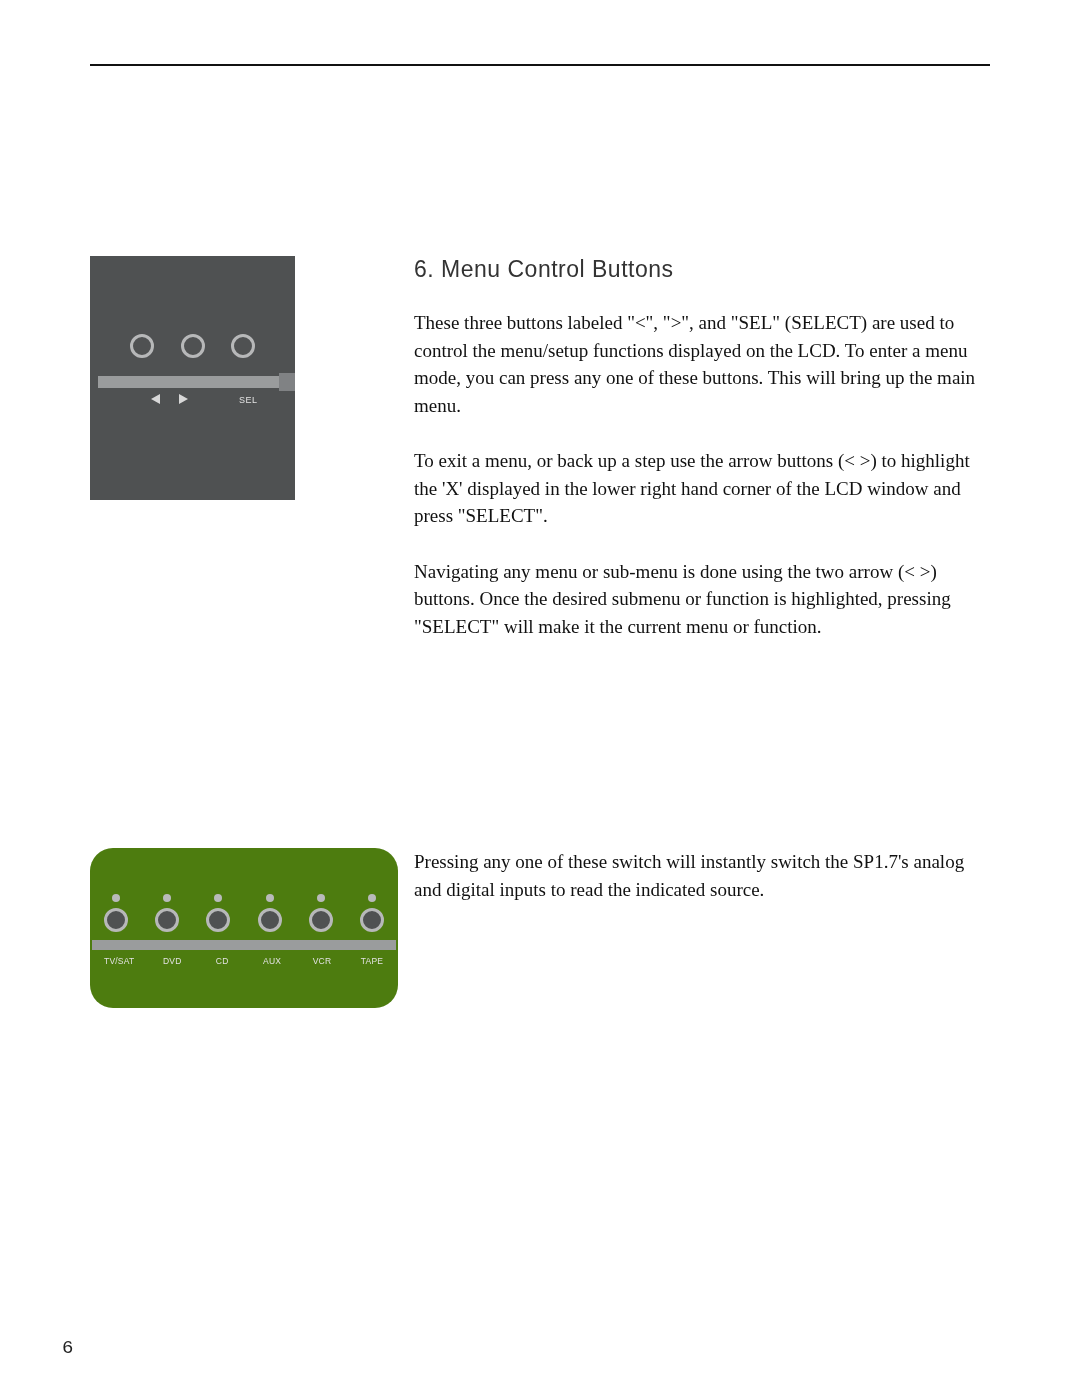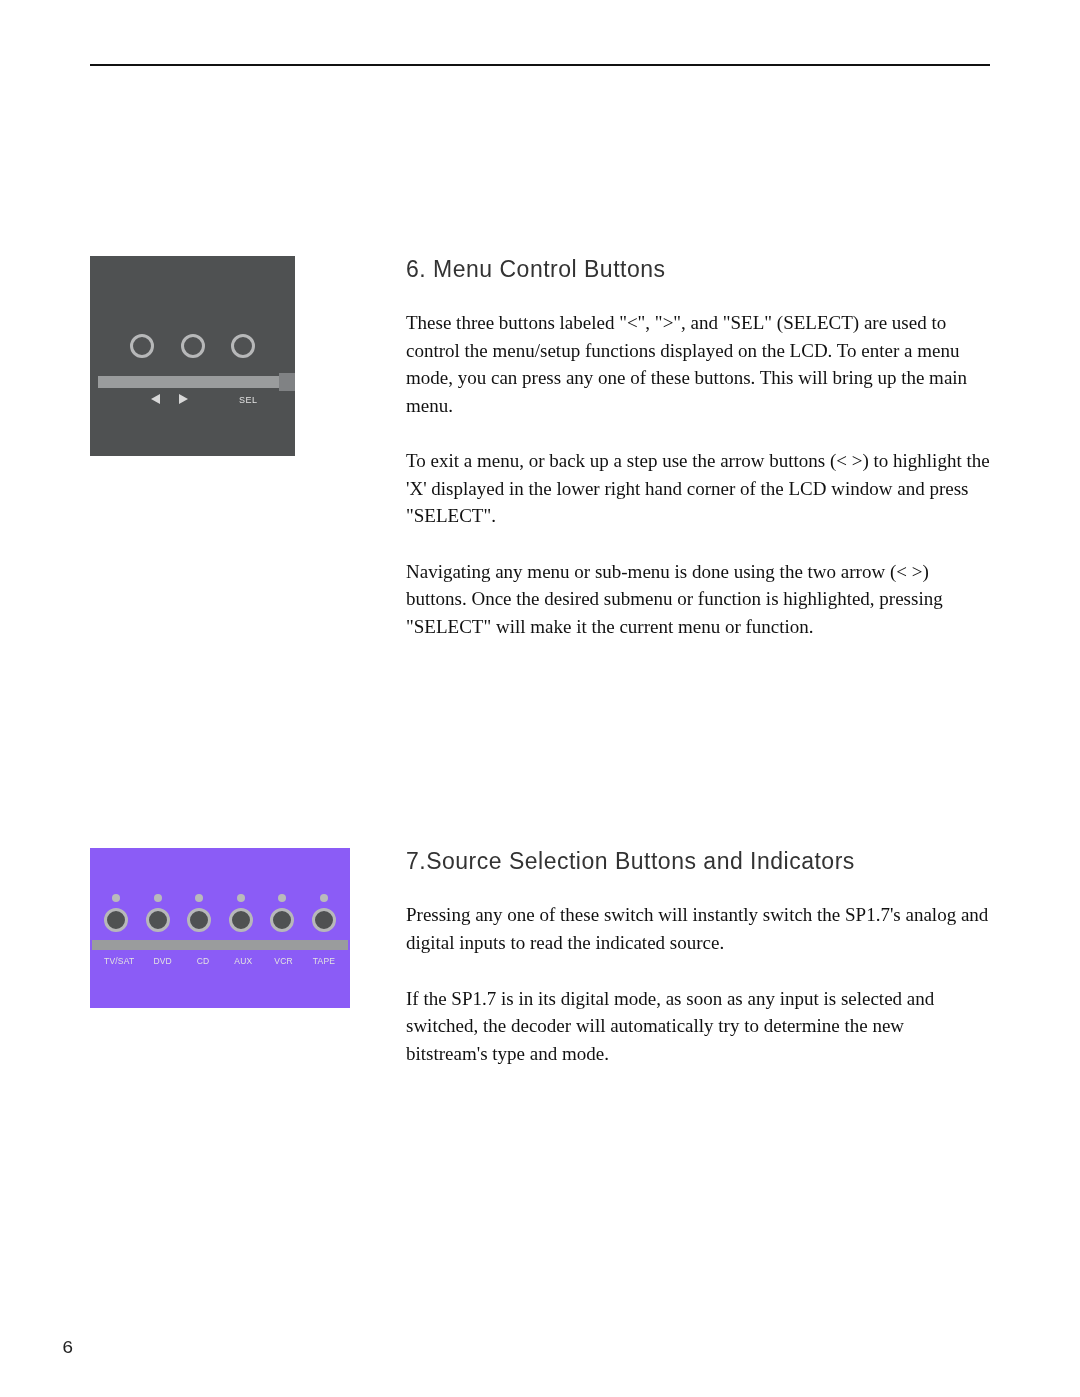--- a/index.html
+++ b/index.html
@@ -27,40 +27,41 @@
     display: flex;
     gap: 56px;
     margin-bottom: 180px;
   }
   .figcol {
     width: 260px;
     flex: 0 0 260px;
   }
   .txtcol {
     flex: 1 1 auto;
+    margin-left: 8px;
   }
 
   h2.sec-heading {
     font-family: Verdana, Geneva, sans-serif;
     font-weight: 400;
     font-size: 23px;
     margin: 0 0 26px 0;
     color: #333;
     letter-spacing: 0.5px;
   }
   p.body {
     font-size: 19px;
     line-height: 1.45;
     margin: 0 0 28px 0;
   }
 
   
   .panel-menu {
     width: 205px;
-    height: 200px;
+    height: 244px;
     background: #4f5152;
     position: relative;
   }
   .panel-menu .knobs {
     position: absolute;
     top: 78px; left: 0; right: 0;
     display: flex;
     justify-content: space-evenly;
     padding: 0 14px;
   }
@@ -96,24 +97,25 @@
     width: 0; height: 0;
     border-top: 5px solid transparent;
     border-bottom: 5px solid transparent;
   }
   .tri-l { border-right: 9px solid #d8d8d8; }
   .tri-r { border-left: 9px solid #d8d8d8; }
   .labels span, .src-labels span { display:inline-block; min-width:28px; text-align:center; }
 
   
   .panel-src {
-    width: 260px;
+    width: 308px;
     height: 160px;
-    background: #8b5cf6;
+    background: #4d7c0f;
     position: relative;
+    border-radius: 23px;
   }
   .panel-src .leds {
     position: absolute; top: 46px; left: 14px; right: 14px;
     display: flex; justify-content: space-between;
   }
   .led {
     width: 8px; height: 8px; border-radius: 50%;
     background: #b9babb;
   }
   .ledwrap { width: 24px; display:flex; justify-content:center; }
@@ -213,20 +215,18 @@
           <span>TV/SAT</span>
           <span>DVD</span>
           <span>CD</span>
           <span>AUX</span>
           <span>VCR</span>
           <span>TAPE</span>
         </div>
       </div>
     </div>
     <div class="txtcol">
-      <h2 class="sec-heading">7.Source Selection Buttons and Indicators</h2>
       <p class="body">Pressing any one of these switch will instantly switch the SP1.7's analog and digital inputs to read the indicated source.</p>
-      <p class="body">If the SP1.7 is in its digital mode, as soon as any input is selected and switched, the decoder will automatically try to determine the new bitstream's type and mode.</p>
     </div>
   </div>
 
   <div class="pagenum">6</div>
 </div>
 
 </body></html>

